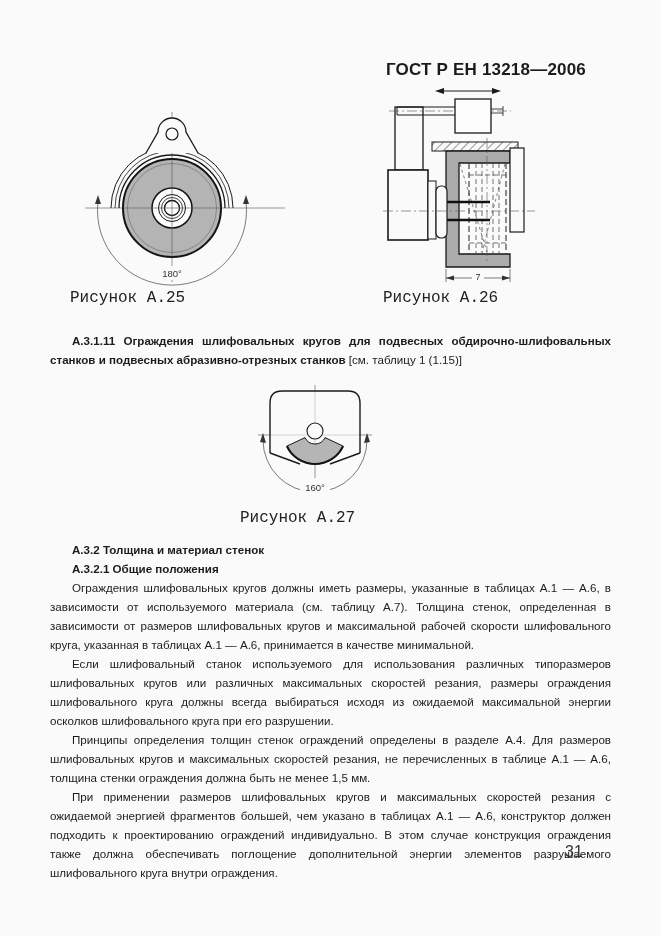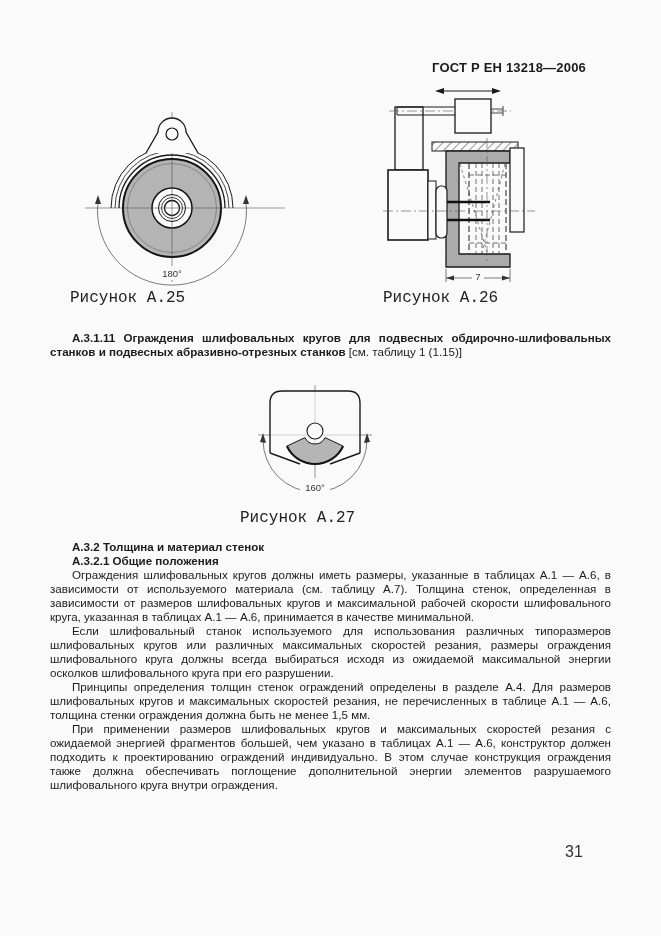--- a/index.html
+++ b/index.html
@@ -9,33 +9,33 @@
     background:#fafafa;
     font-family:"Liberation Sans", sans-serif;
     color:#1b1b1b;
     overflow:hidden;
   }
   .abs { position:absolute; }
   .doc-header {
     top:60px; left:0; right:75px;
     text-align:right;
     font-weight:bold;
-    font-size:13px;
+    font-size:17px;
     letter-spacing:.2px;
   }
   .fig-caption {
     font-size:16px;
     text-align:left;
     color:#222;
     font-family:Liberation Mono, monospace;
   }
   .text-block {
     left:50px; width:561px;
     font-size:11.6px;
-    line-height:14px;
+    line-height:19px;
     text-align:justify;
     color:#1c1c1c;
   }
   .text-block p { text-indent:22px; }
   .b { font-weight:bold; }
   .heading { font-weight:bold; text-indent:22px; }
   .page-number {
     top:843px; left:565px;
     font-size:16px; color:#333;
   }

